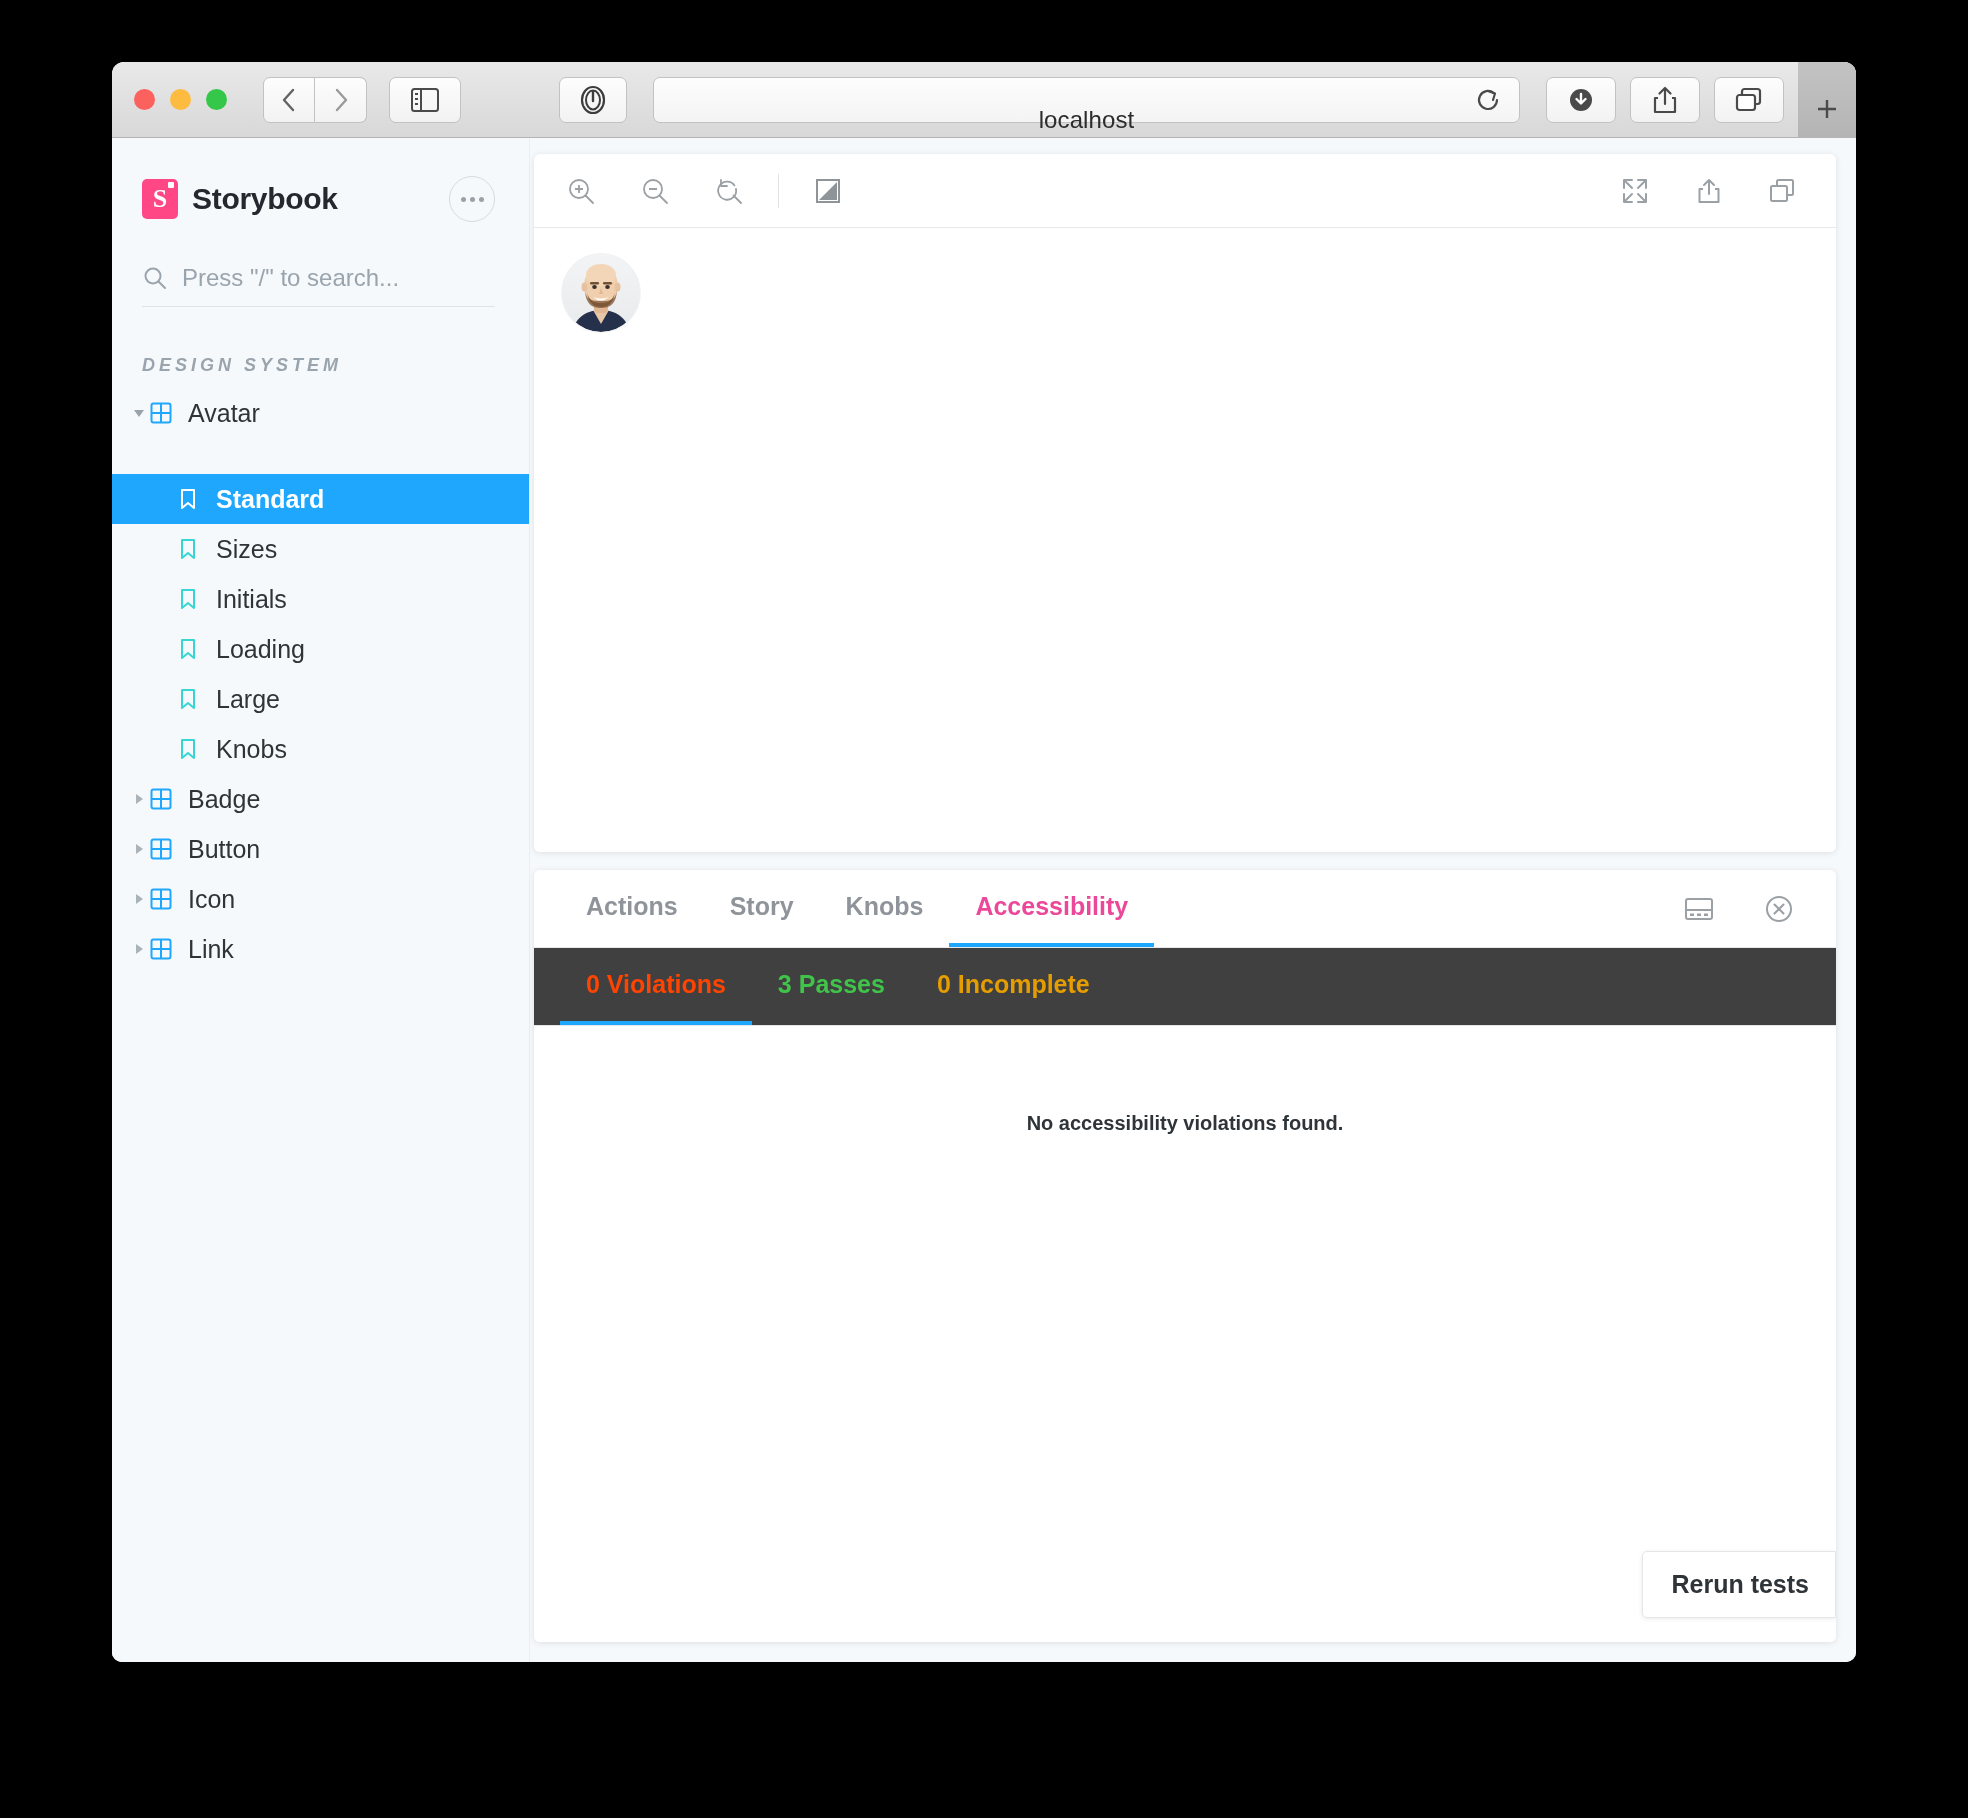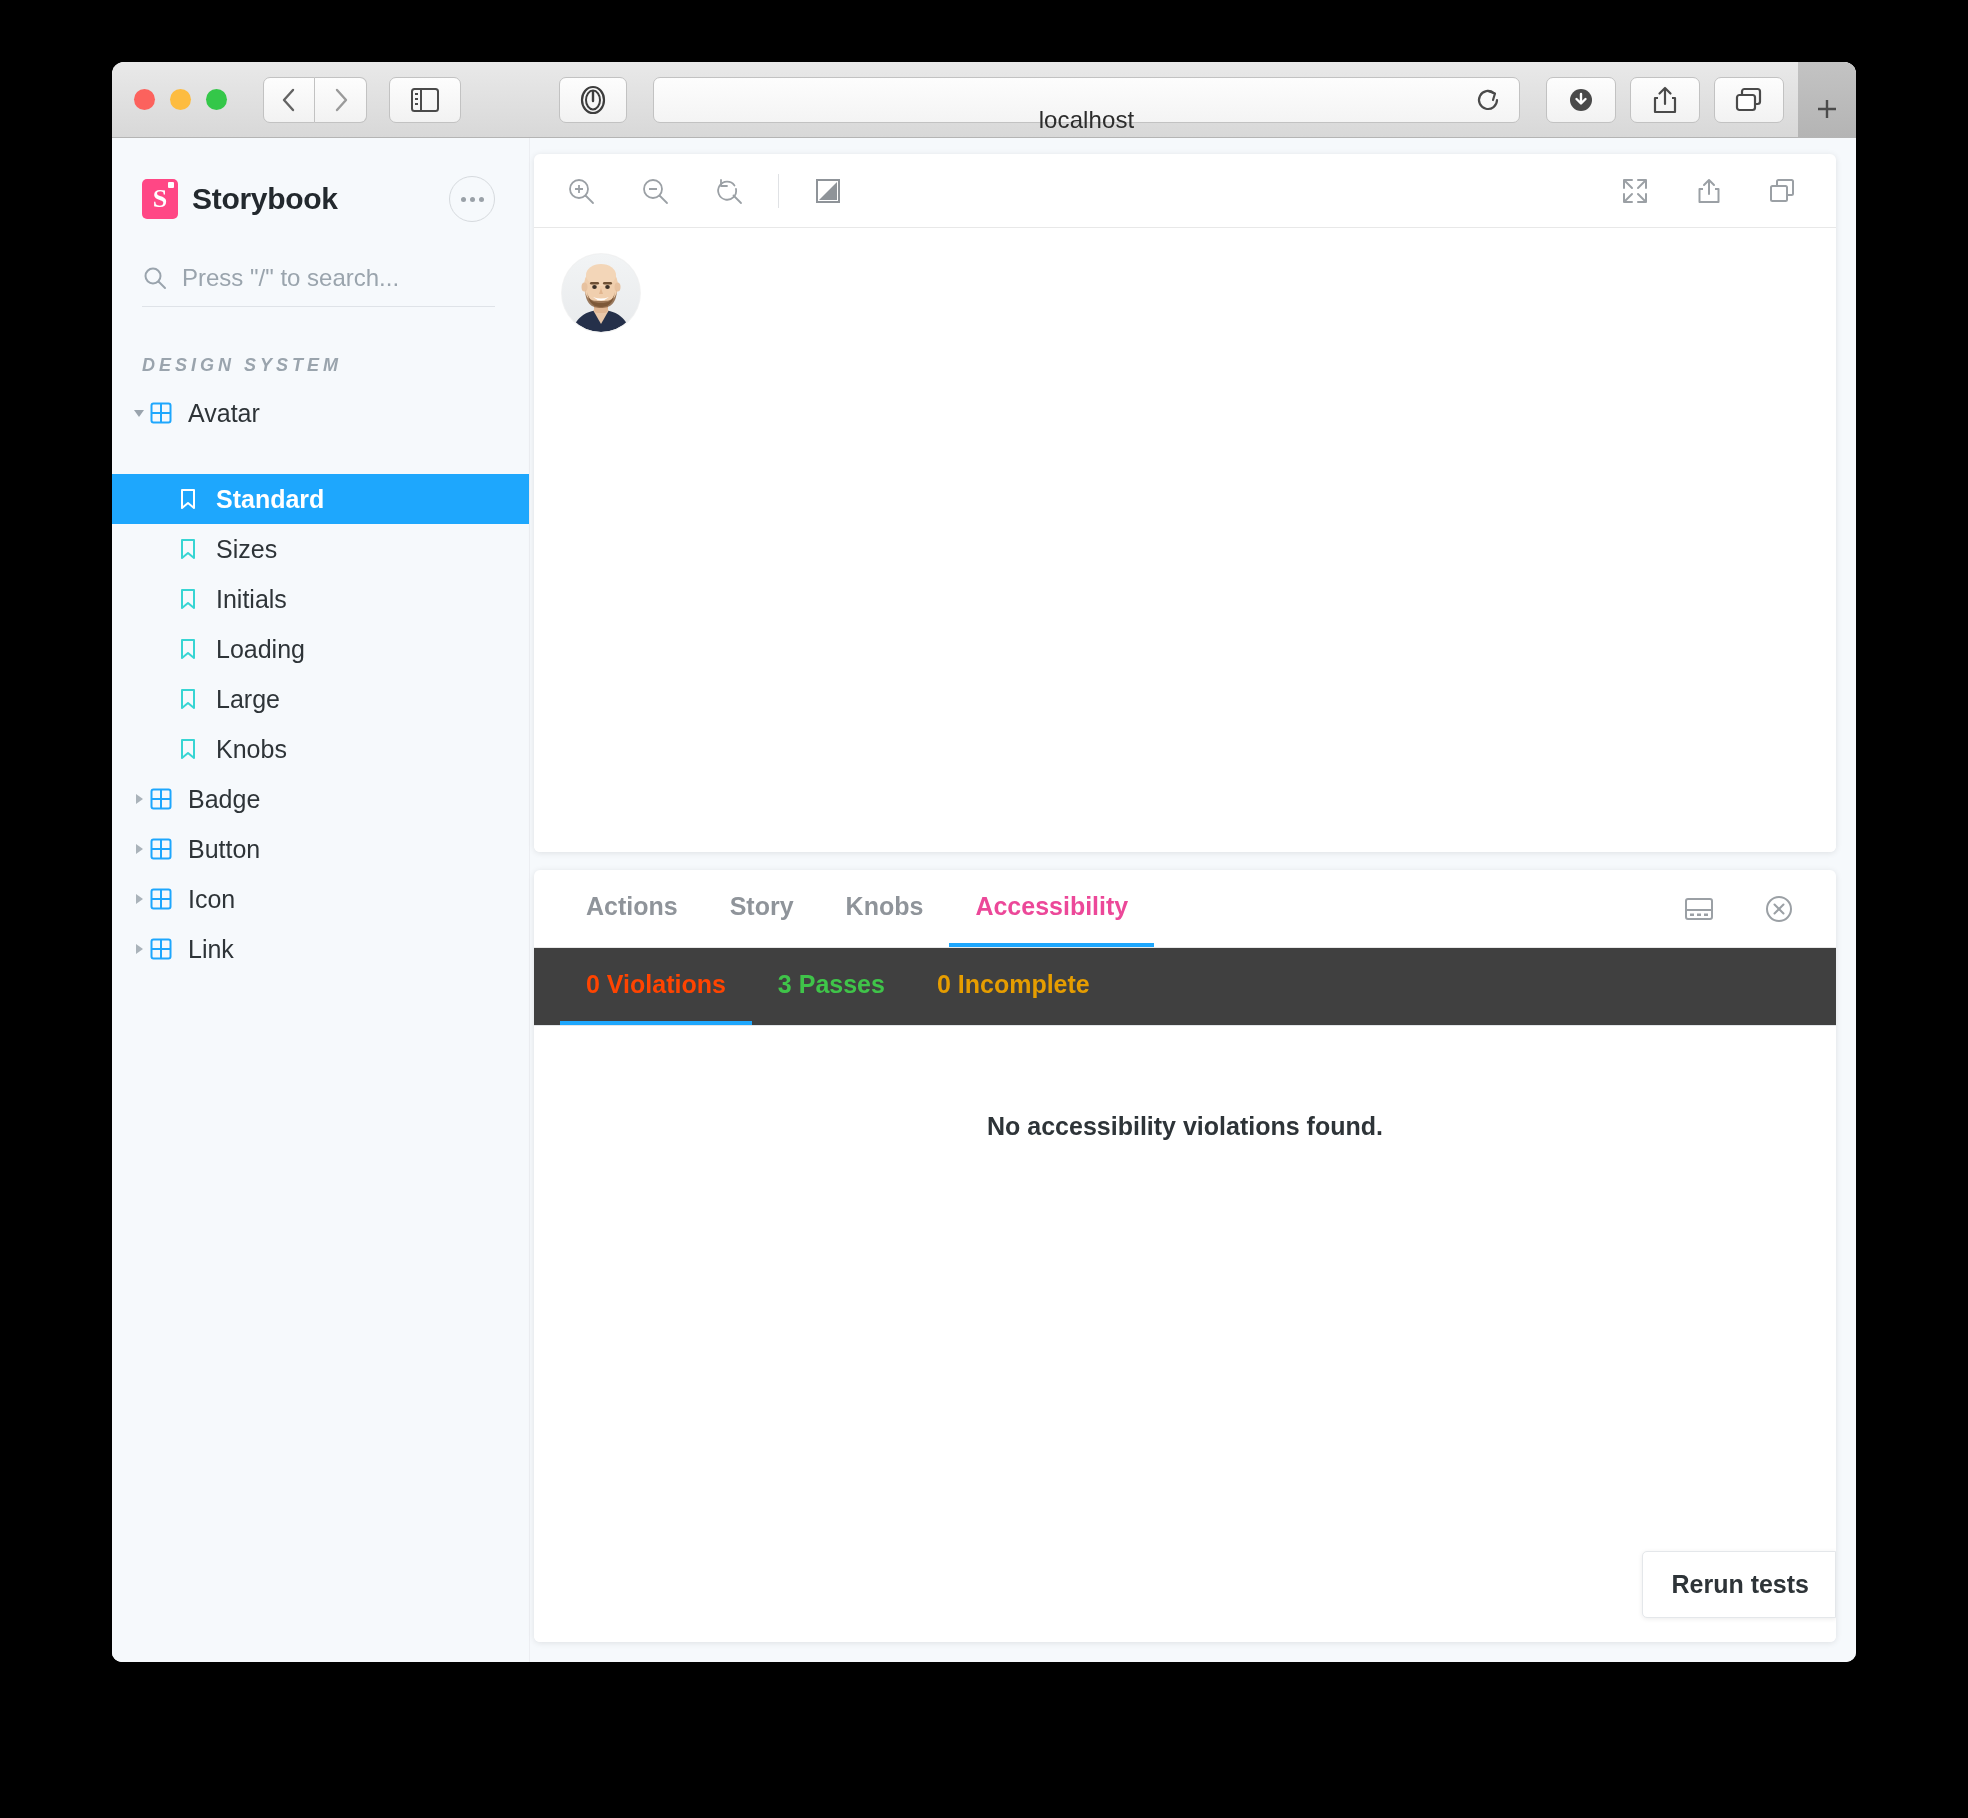--- a/index.html
+++ b/index.html
@@ -234,21 +234,21 @@
     font-size: 25px; font-weight: bold;
     border-bottom: 4px solid transparent;
     background: none; border-top: none; border-left: none; border-right: none;
   }
   .a11y-tab.active { border-bottom-color: #1ea7fd; }
 
   .a11y-body { flex: 1; position: relative; background: #fff; min-height: 0; }
   .empty-msg {
     position: absolute; left: 0; right: 0; top: 86px;
     text-align: center;
-    font-size: 25px; font-weight: bold; color: #2e3438;
+    font-size: 20px; font-weight: bold; color: #2e3438;
   }
   .rerun-wrap { position: absolute; right: 0; bottom: 24px; }
   .rerun-btn {
     font-size: 25px; font-weight: bold; color: #2e3438;
     background: #fff;
     border: 1px solid #e4e7ea;
     border-radius: 5px 0 0 5px;
     padding: 18px 26px 18px 28px;
     box-shadow: 0 1px 5px rgba(0,0,0,.08);
   }

